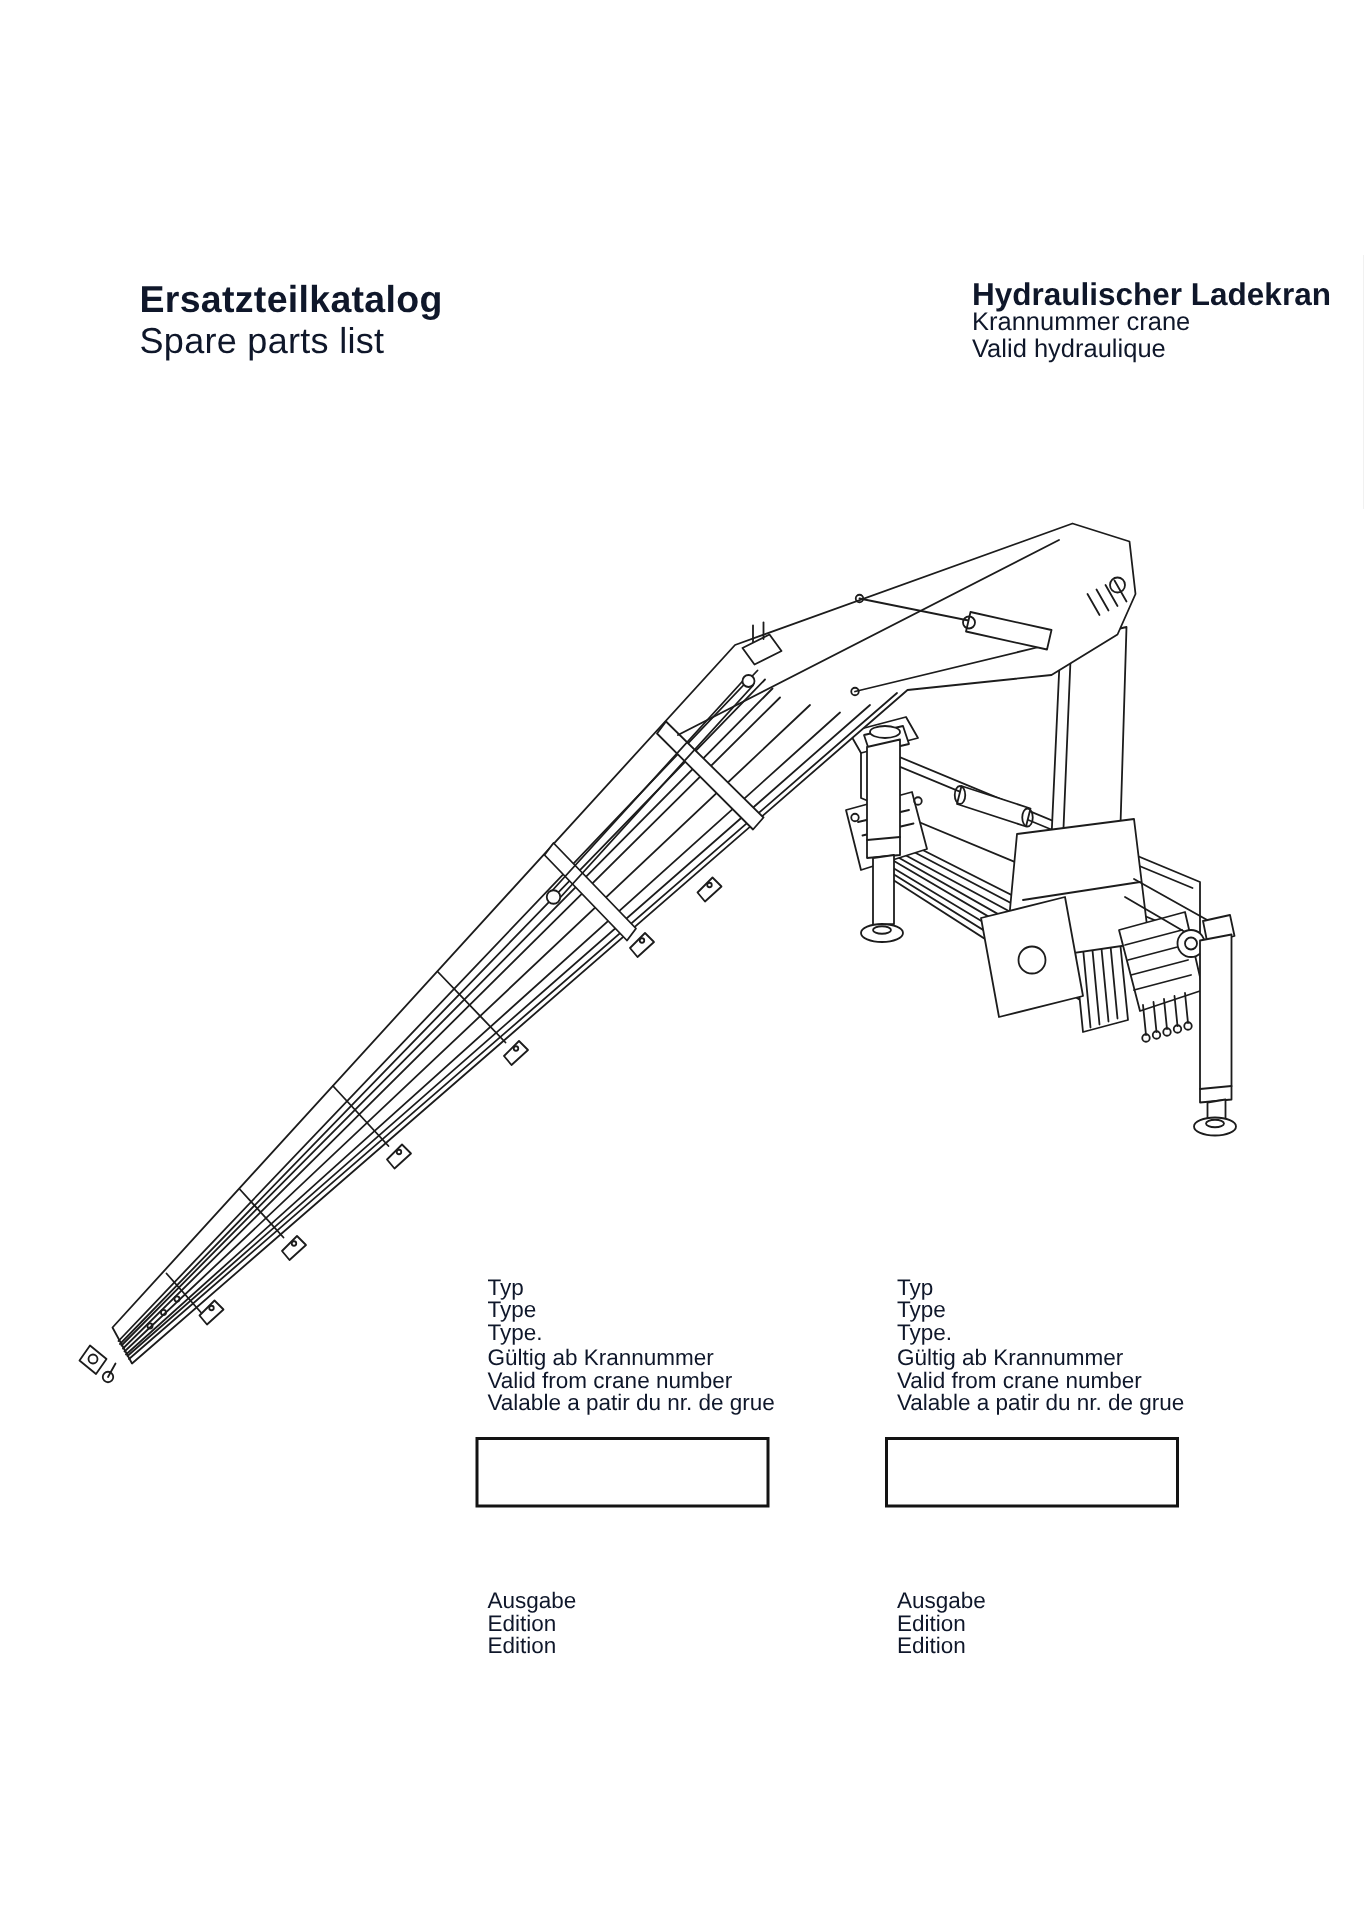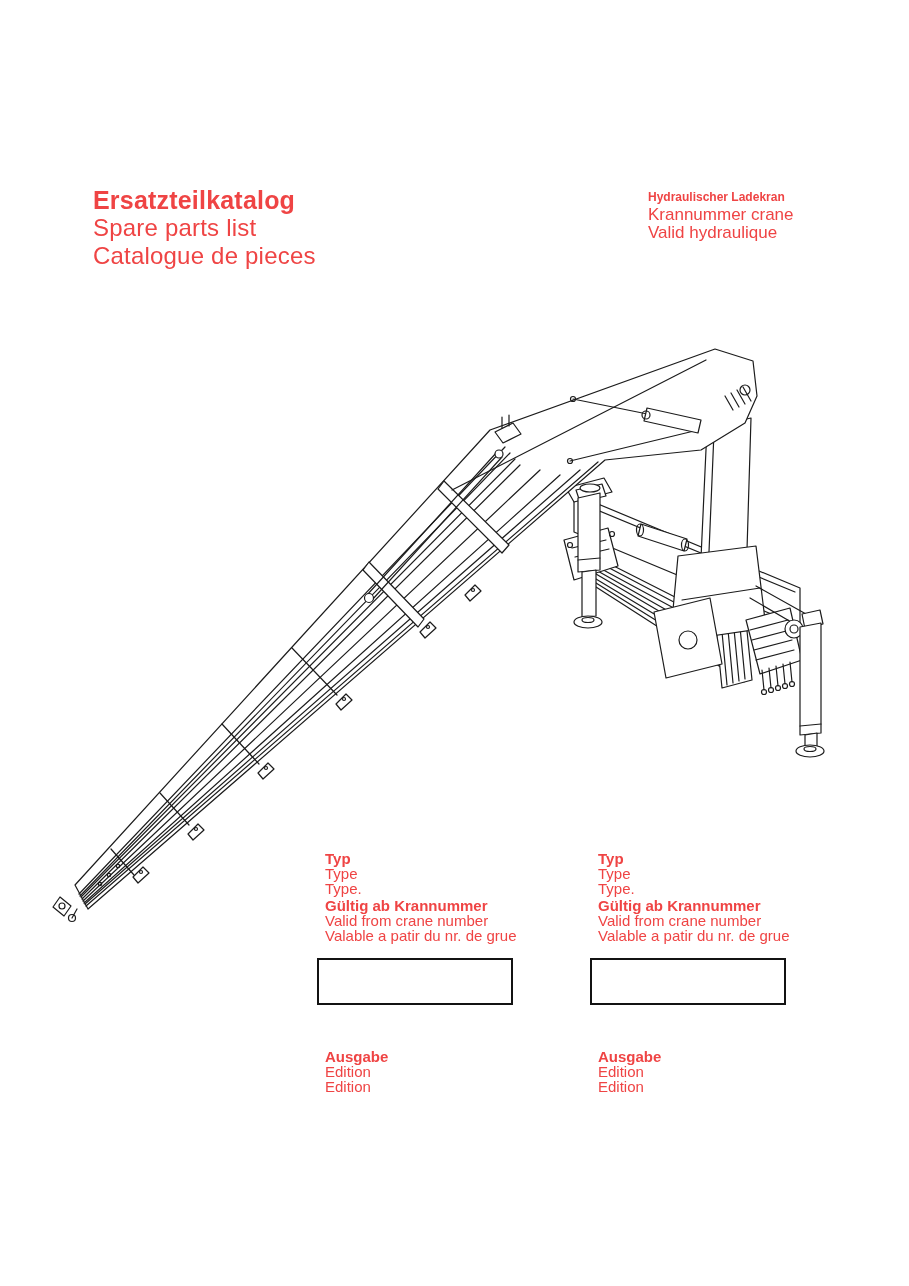--- a/index.html
+++ b/index.html
@@ -3,55 +3,54 @@
 <meta charset="utf-8">
 <style>
   html,body{margin:0;padding:0;background:#e8e8e8;}
   .sheet{
     position:relative;
     width:909px;height:1286px;
     margin:0 auto;
     background:#ffffff;
     overflow:hidden;
     font-family:"Liberation Sans", sans-serif;
-    color:#ef4444;
+    color:#0f172a;
   }
   
   .masthead-left{position:absolute;left:93px;top:186px;line-height:28px;}
   .masthead-left .l1{font-size:25px;font-weight:700;letter-spacing:.2px;}
   .masthead-left .l2,.masthead-left .l3{font-size:24px;font-weight:400;letter-spacing:.2px;}
   .masthead-right{position:absolute;left:648px;top:188px;line-height:18px;}
-  .masthead-right .l1{font-size:12px;font-weight:700;}
+  .masthead-right .l1{font-size:21px;font-weight:700;}
   .masthead-right .l2,.masthead-right .l3{font-size:17px;font-weight:400;}
   
   .crane-svg{position:absolute;left:0;top:0;}
   
   .form-col{position:absolute;top:851px;width:280px;font-size:15px;line-height:15px;}
   .form-col.left{left:325px;}
   .form-col.right{left:598px;}
   .blk{margin:0;}
-  .blk .b{font-weight:700;}
+  .blk .b{font-weight:400;}
   .valid-blk{margin-top:2px;}
   .crane-number-box{
     margin-top:15px;margin-left:-8px;
     width:192px;height:43px;
     border:2px solid #131313;
     background:#ffffff;
   }
-  .edition-blk{margin-top:44px;}
+  .edition-blk{margin-top:55px;}
 </style>
 </head>
 <body>
 
 <div class="sheet">
 
   <div class="masthead-left">
     <div class="l1">Ersatzteilkatalog</div>
     <div class="l2">Spare parts list</div>
-    <div class="l3">Catalogue de pieces</div>
   </div>
 
   <div class="masthead-right">
     <div class="l1">Hydraulischer Ladekran</div>
     <div class="l2">Krannummer crane</div>
     <div class="l3">Valid hydraulique</div>
   </div>
 
   <svg class="crane-svg" width="909" height="1286" viewBox="0 0 909 1286" stroke="#1c1c1c" stroke-width="1.2" fill="none" stroke-linejoin="round" stroke-linecap="round">
 

